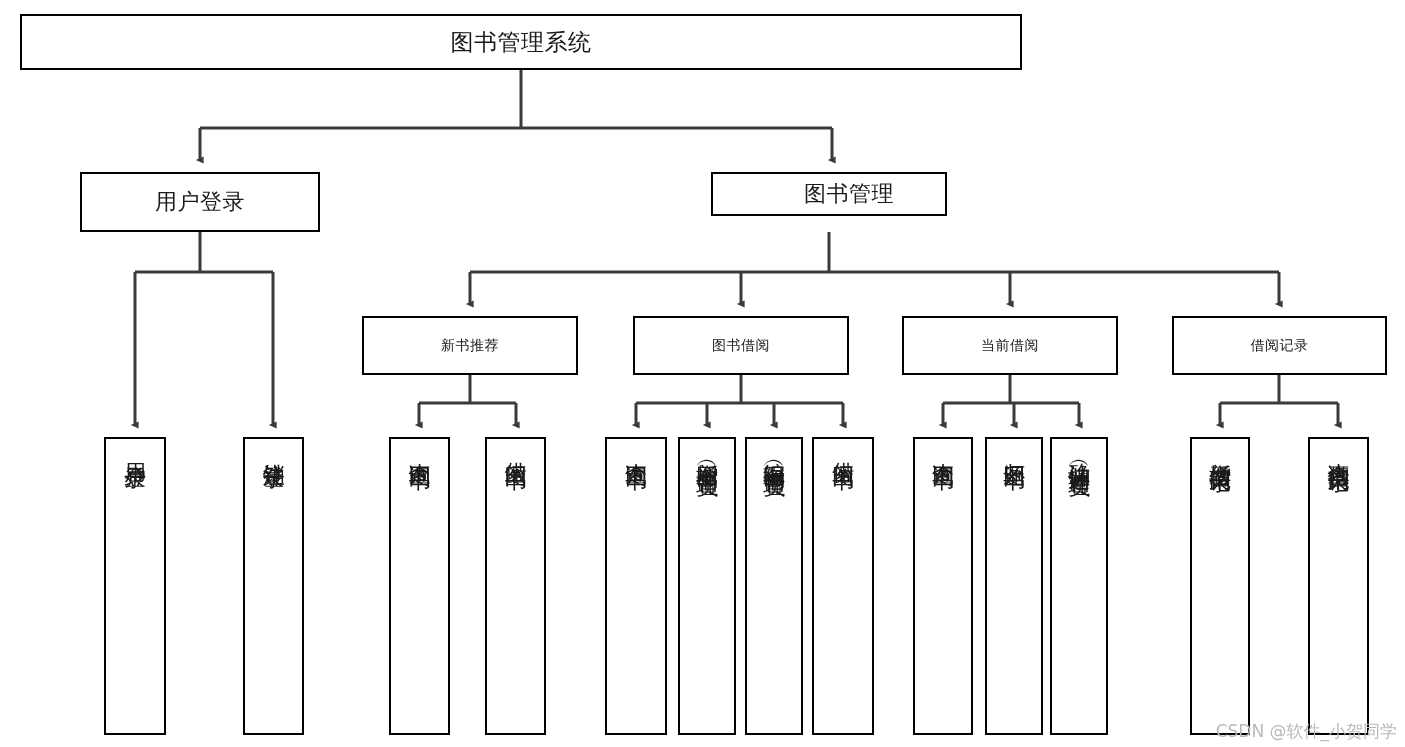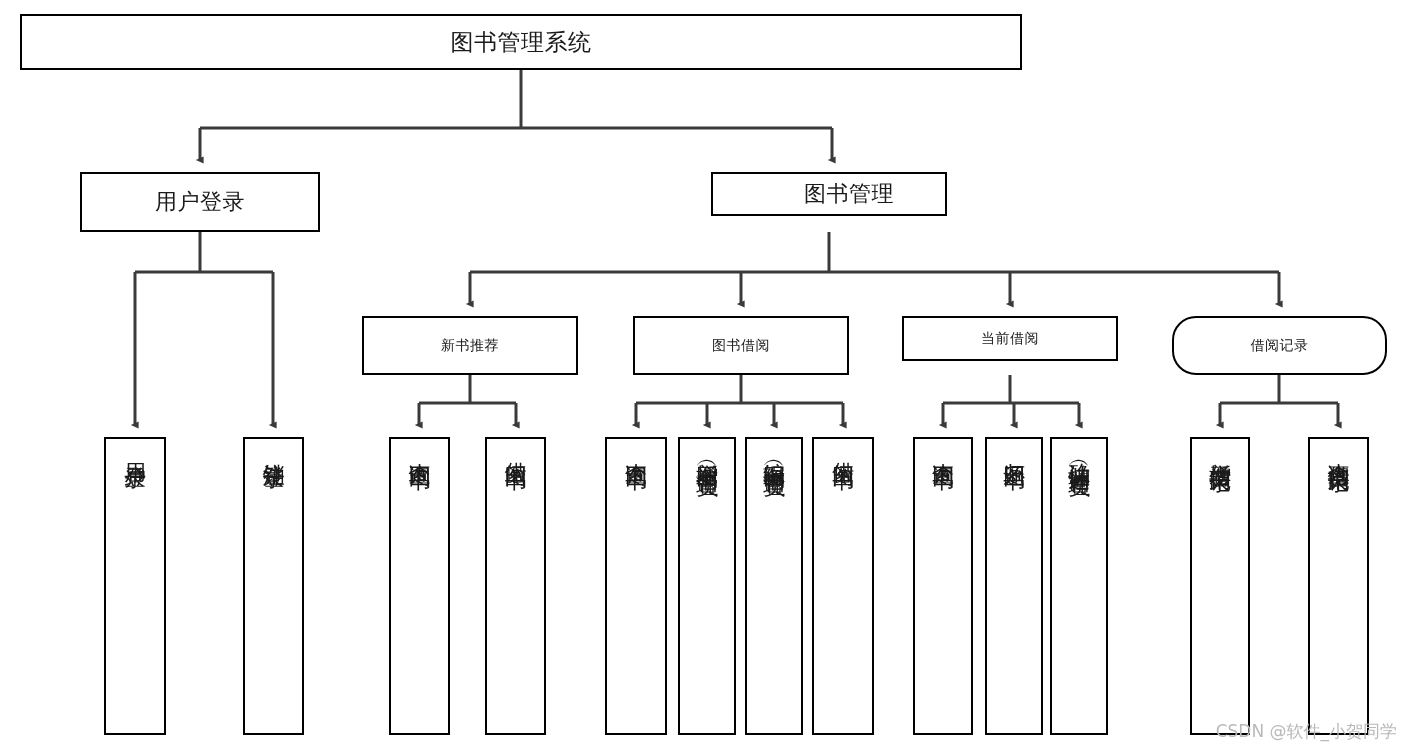--- a/index.html
+++ b/index.html
@@ -135,24 +135,24 @@
   <div class="node lvl1" style="left:711px; top:172px; width:236px; height:44px;padding-left:40px;">
     <span class="lbl">图书管理</span>
   </div>
 
   <div class="node lvl2" style="left:362px; top:316px; width:216px; height:59px;">
     <span class="lbl">新书推荐</span>
   </div>
   <div class="node lvl2" style="left:633px; top:316px; width:216px; height:59px;text-align:right;">
     <span class="lbl">图书借阅</span>
   </div>
-  <div class="node lvl2" style="left:902px; top:316px; width:216px; height:45px;">
+  <div class="node lvl2" style="left:902px; top:316px; width:216px; height:59px;">
     <span class="lbl">当前借阅</span>
   </div>
-  <div class="node lvl2" style="left:1172px; top:316px; width:215px; height:59px;border-radius:24px;">
+  <div class="node lvl2" style="left:1172px; top:316px; width:215px; height:59px;">
     <span class="lbl">借阅记录</span>
   </div>
 
   <div class="node leaf" style="left:104px; top:437px; width:62px; height:298px;">
     <span class="lbl">用户登录</span>
   </div>
   <div class="node leaf" style="left:243px; top:437px; width:61px; height:298px;">
     <span class="lbl">注销登录</span>
   </div>
   <div class="node leaf" style="left:389px; top:437px; width:61px; height:298px;">

